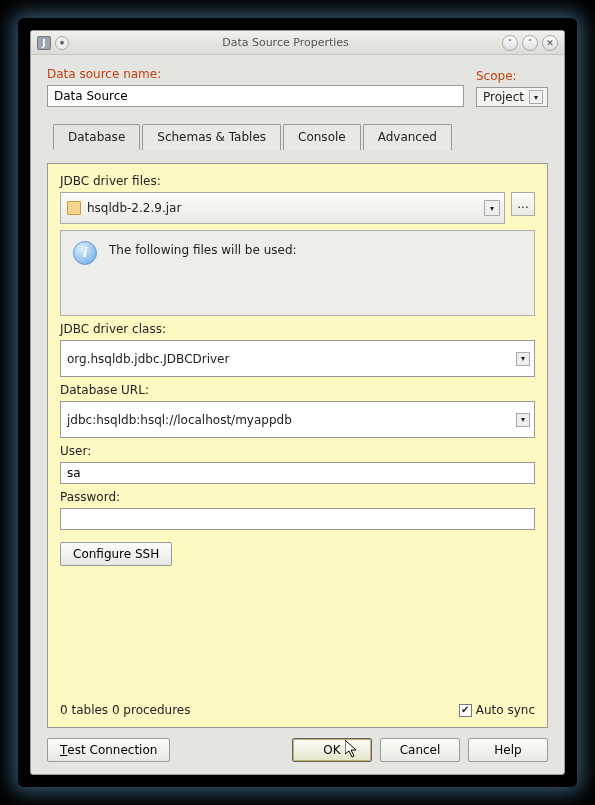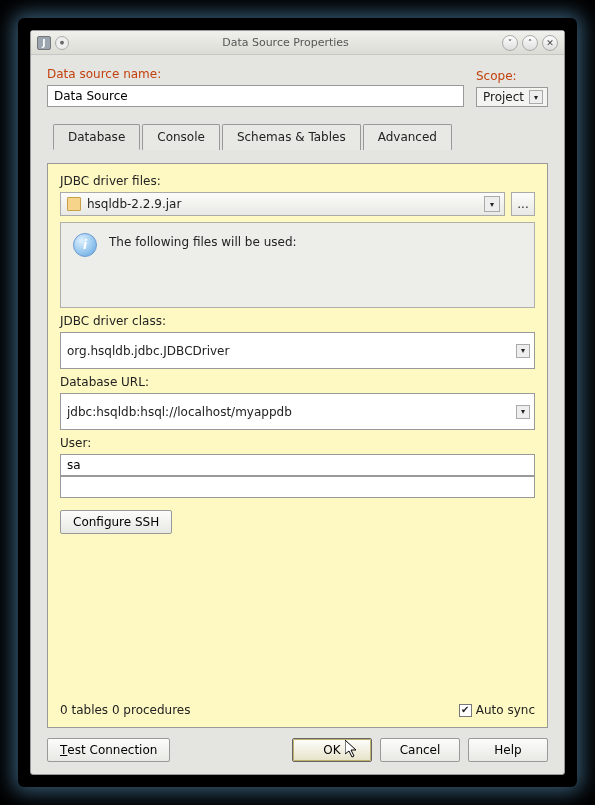--- a/index.html
+++ b/index.html
@@ -116,21 +116,21 @@
     background:#fef9c3;
     padding:10px 12px;
     display:flex;flex-direction:column;
     position:relative;
   }
   .field-label { font-size:12px; margin-bottom:4px; margin-top:6px; }
   .driver-row {
     display:flex; gap:6px; align-items:stretch;
   }
   .combo {
-    flex:1; height:24px; border:1px solid #aaa;
+    flex:1; height:32px; border:1px solid #aaa;
     background:linear-gradient(#fcfcfa,#e8e8e4);
     display:flex;align-items:center;padding:0 4px 0 6px;
     font-size:12px;
   }
   .combo .jar-icon {
     width:14px;height:14px;background:#f6d58a;border:1px solid #c8a048;
     margin-right:6px;border-radius:1px;
   }
   .combo-text { flex:1; }
   .combo-arrow {
@@ -236,22 +236,22 @@
         <div class="select-like" style="width:72px;">
           <span style="flex:1">Project</span>
           <div class="select-arrow">▾</div>
         </div>
       </div>
     </div>
 
     <div class="tab-area">
       <div class="tab-strip">
         <div class="tab active">Database</div>
+        <div class="tab">Schemas &amp; Tables</div>
         <div class="tab">Console</div>
-        <div class="tab">Schemas &amp; Tables</div>
         <div class="tab">Advanced</div>
       </div>
 
       <div class="tab-body">
 
         <div class="field-label" style="margin-top:0">JDBC driver files:</div>
         <div class="driver-row">
           <div class="combo">
             <span class="jar-icon"></span>
             <span class="combo-text">hsqldb-2.2.9.jar</span>
@@ -275,20 +275,21 @@
 
         <div class="field-label">Database URL:</div>
         <div class="drop-input">
           <span class="drop-text">jdbc:hsqldb:hsql://localhost/myappdb</span>
           <div class="drop-arrow">▾</div>
         </div>
 
         <div class="field-label">User:</div>
         <input type="text" class="text-input" value="sa" style="">
 
+        <div class="field-label">Password:</div>
         <input type="password" class="text-input" value="" style="">
 
         <div style="margin-top:12px;">
           <button class="btn">Configure SSH</button>
         </div>
 
         <div class="spacer"></div>
 
         <div class="status-row">
           <span>0 tables 0 procedures</span>

